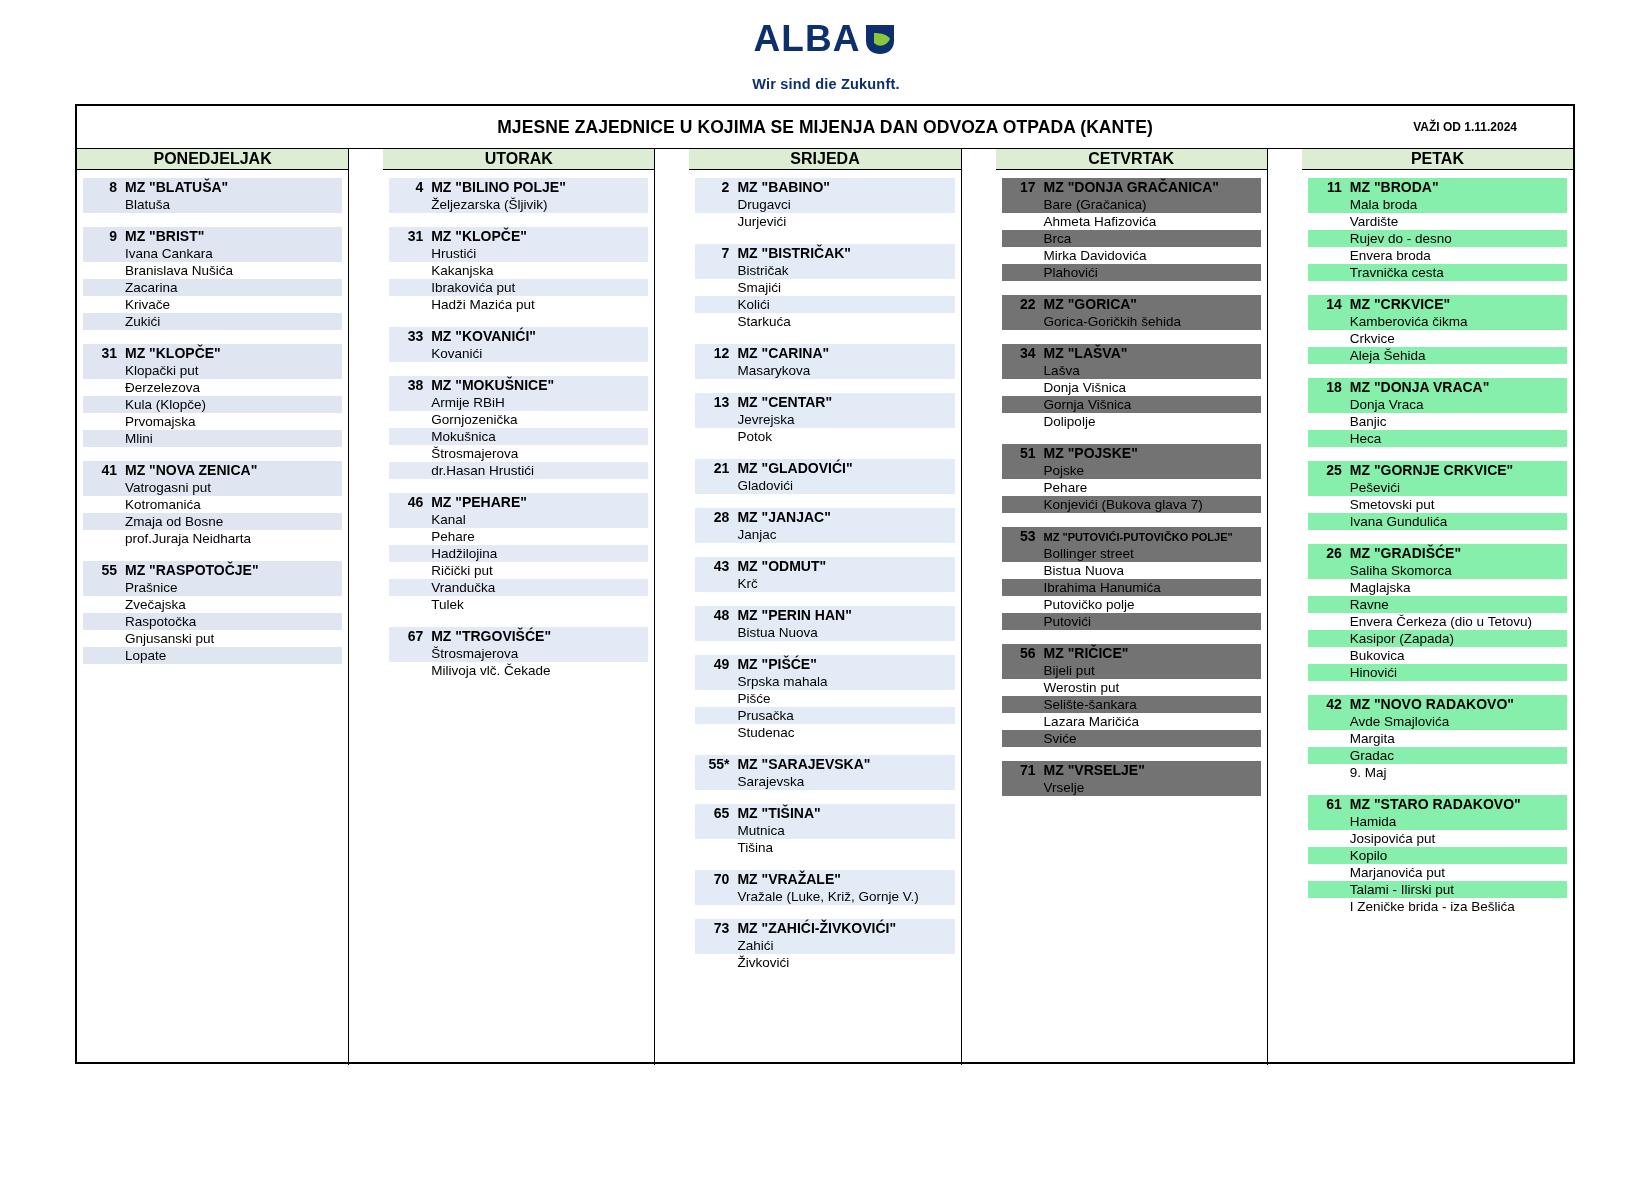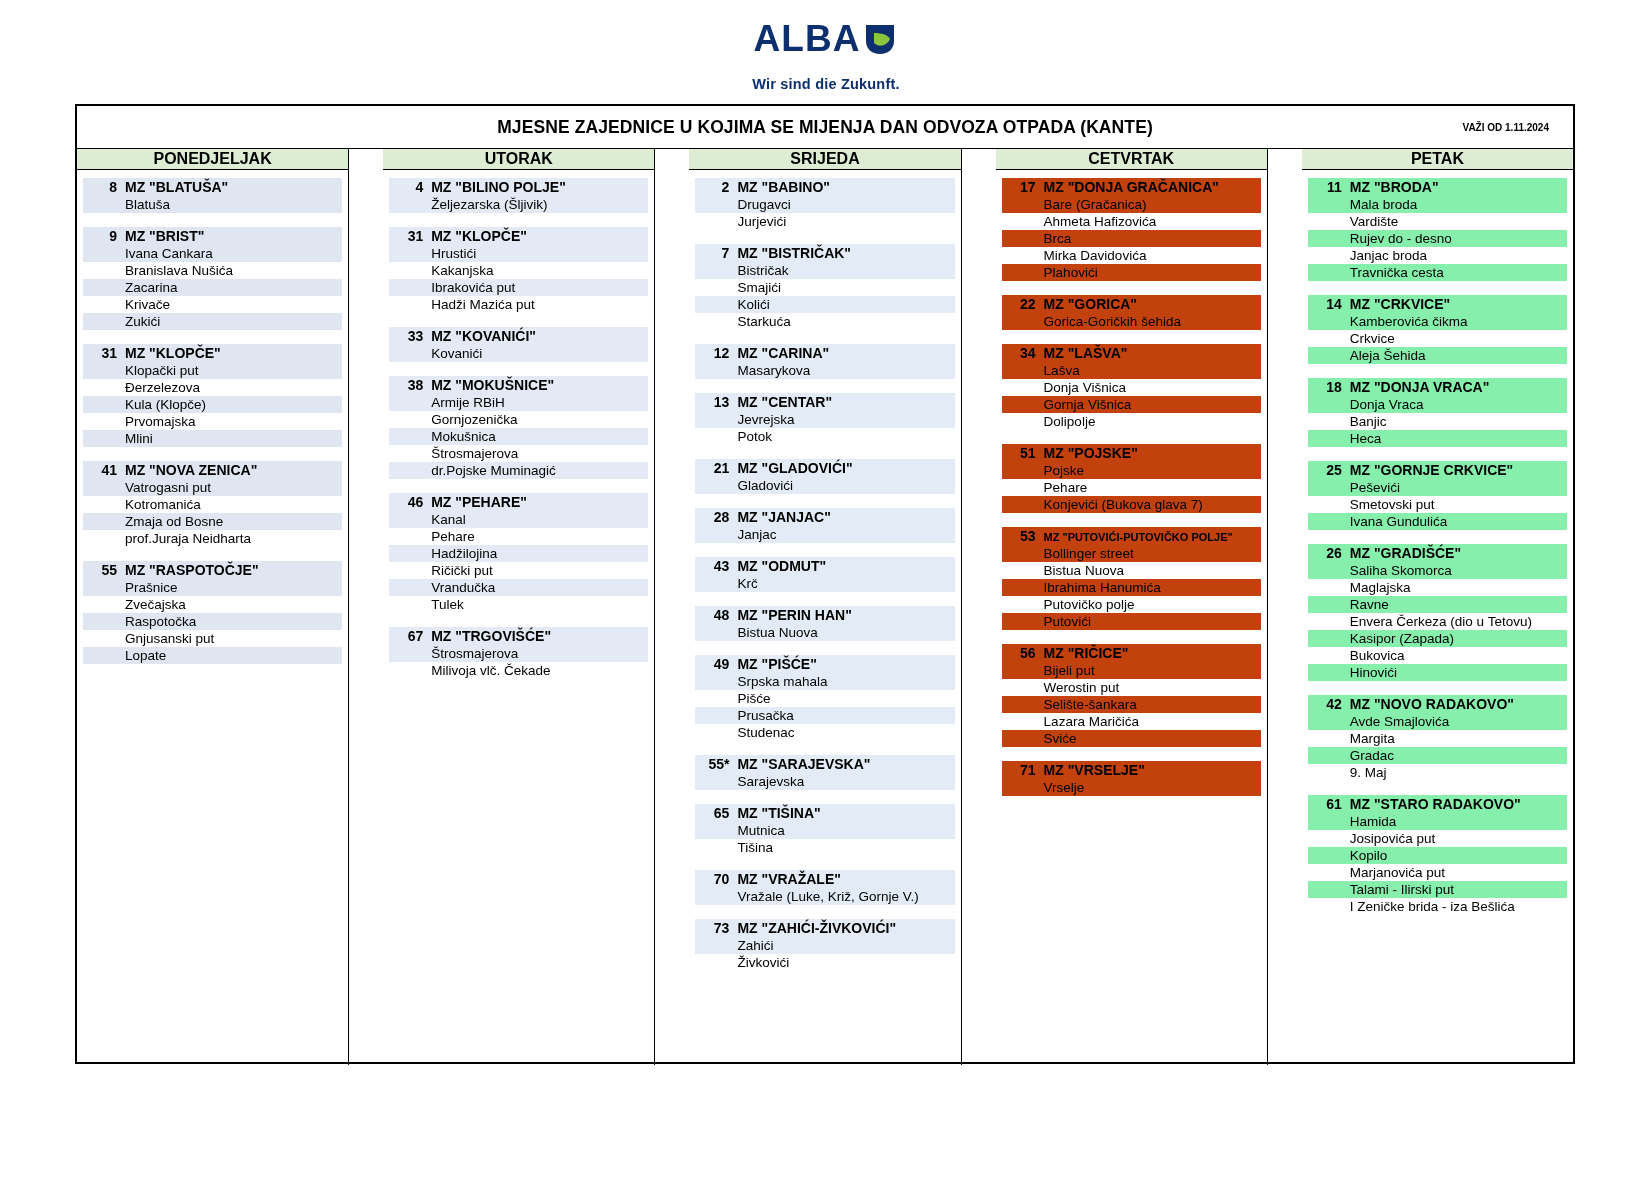--- a/index.html
+++ b/index.html
@@ -77,22 +77,22 @@
     position: absolute;
     left: 0;
     right: 0;
     text-align: center;
     font-size: 17.5px;
     font-weight: bold;
     letter-spacing: .1px;
   }
   .doc-valid {
     position: absolute;
-    right: 24px;
-    font-size: 10px;
+    right: 56px;
+    font-size: 12px;
     font-weight: bold;
   }
 
   .cols {
     display: flex;
     height: 916px;
     box-sizing: border-box;
   }
   .col {
     flex: 1 1 0;
@@ -146,21 +146,21 @@
     box-sizing: border-box;
     white-space: nowrap;
     overflow: hidden;
     text-overflow: ellipsis;
   }
 
   
   .tint-mon .shade { background: #dfe6f2; }
   .tint-tue .shade { background: #e3eaf5; }
   .tint-wed .shade { background: #e3ecf6; }
-  .tint-thu .shade { background: #c2410c; }
+  .tint-thu .shade { background: #737373; }
   .tint-fri .shade { background: #86efac; }
   .shade { background: #e3eaf5; }
 </style>
 </head>
 <body>
 
 <div class="page">
 
   <div class="logo-area">
     <div class="logo-row">
@@ -265,21 +265,21 @@
             </div>
             <div class="group">
               <div class="grp-head shade">
                 <span class="grp-num">38</span>
                 <span class="grp-name">MZ "MOKUŠNICE"</span>
               </div>
               <div class="street shade">Armije RBiH</div>
               <div class="street">Gornjozenička</div>
               <div class="street shade">Mokušnica</div>
               <div class="street">Štrosmajerova</div>
-              <div class="street shade">dr.Pojske Muminagić</div>
+              <div class="street shade">dr.Hasan Hrustići</div>
             </div>
             <div class="group">
               <div class="grp-head shade">
                 <span class="grp-num">46</span>
                 <span class="grp-name">MZ "PEHARE"</span>
               </div>
               <div class="street shade">Kanal</div>
               <div class="street">Pehare</div>
               <div class="street shade">Hadžilojina</div>
               <div class="street">Ričički put</div>
@@ -477,21 +477,21 @@
           <div class="col-head">PETAK</div>
           <div class="col-body">
             <div class="group">
               <div class="grp-head shade">
                 <span class="grp-num">11</span>
                 <span class="grp-name">MZ "BRODA"</span>
               </div>
               <div class="street shade">Mala broda</div>
               <div class="street">Vardište</div>
               <div class="street shade">Rujev do - desno</div>
-              <div class="street">Janjac broda</div>
+              <div class="street">Envera broda</div>
               <div class="street shade">Travnička cesta</div>
             </div>
             <div class="group">
               <div class="grp-head shade">
                 <span class="grp-num">14</span>
                 <span class="grp-name">MZ "CRKVICE"</span>
               </div>
               <div class="street shade">Kamberovića čikma</div>
               <div class="street">Crkvice</div>
               <div class="street shade">Aleja Šehida</div>

